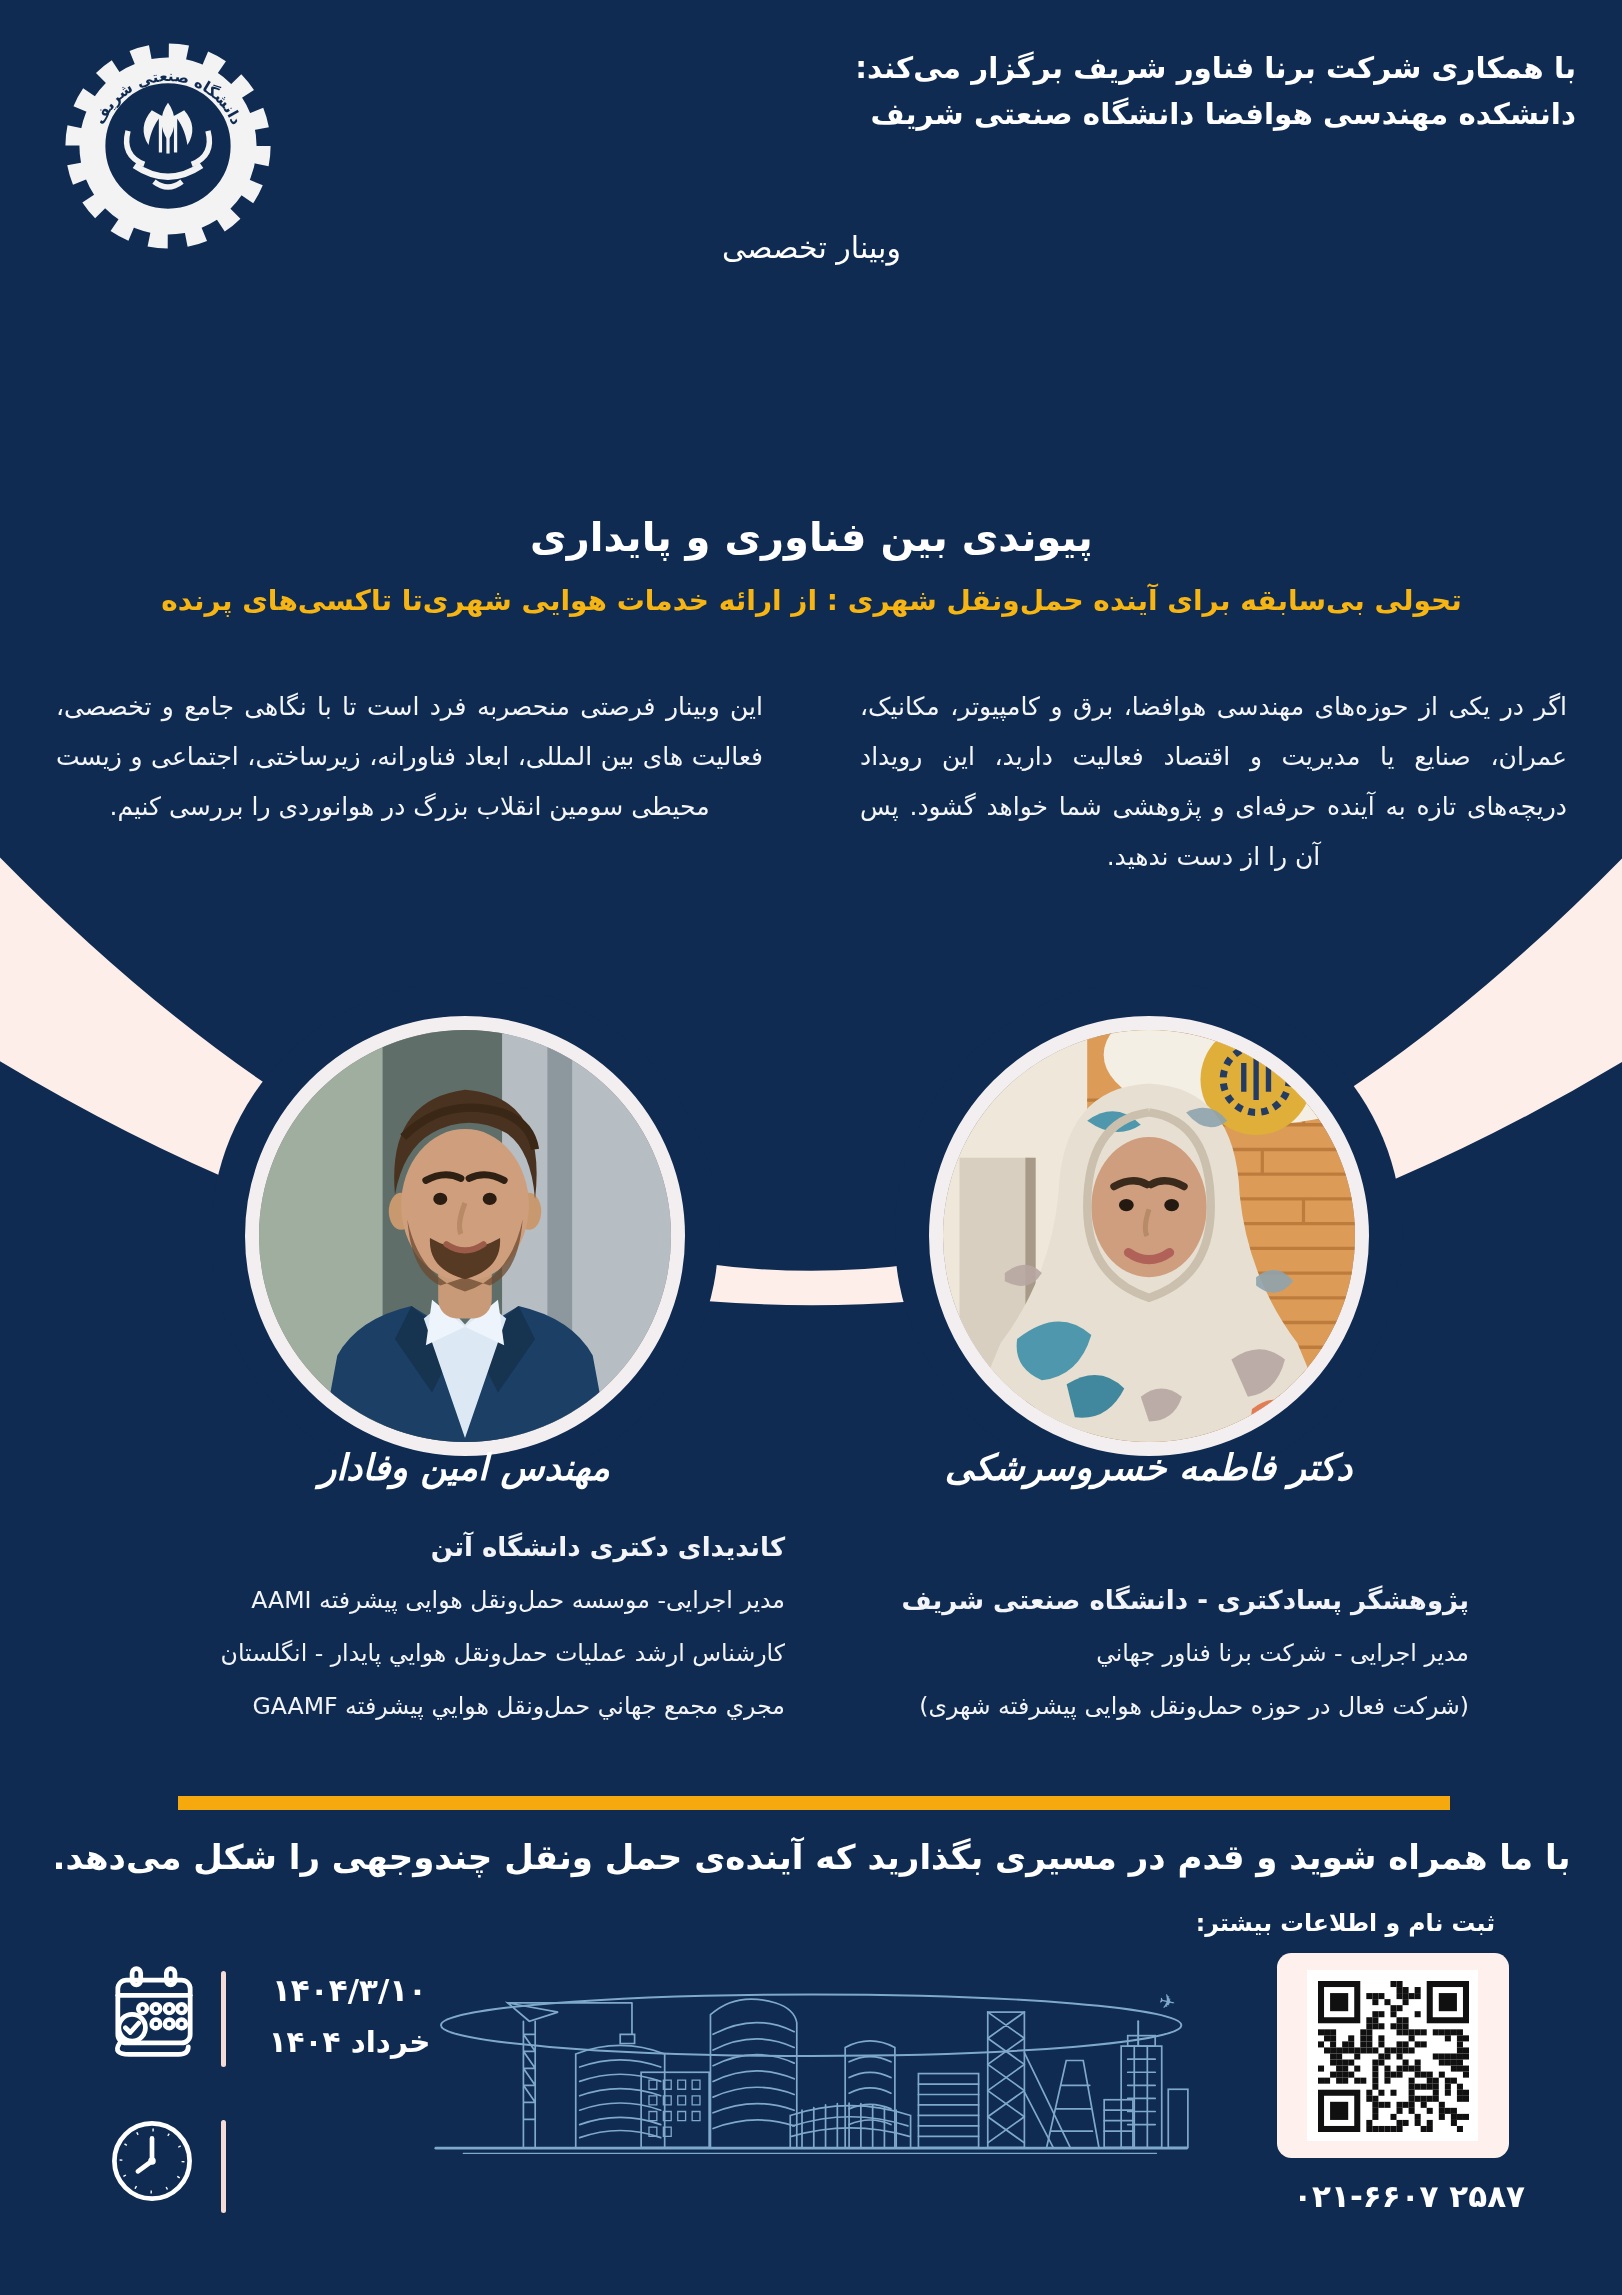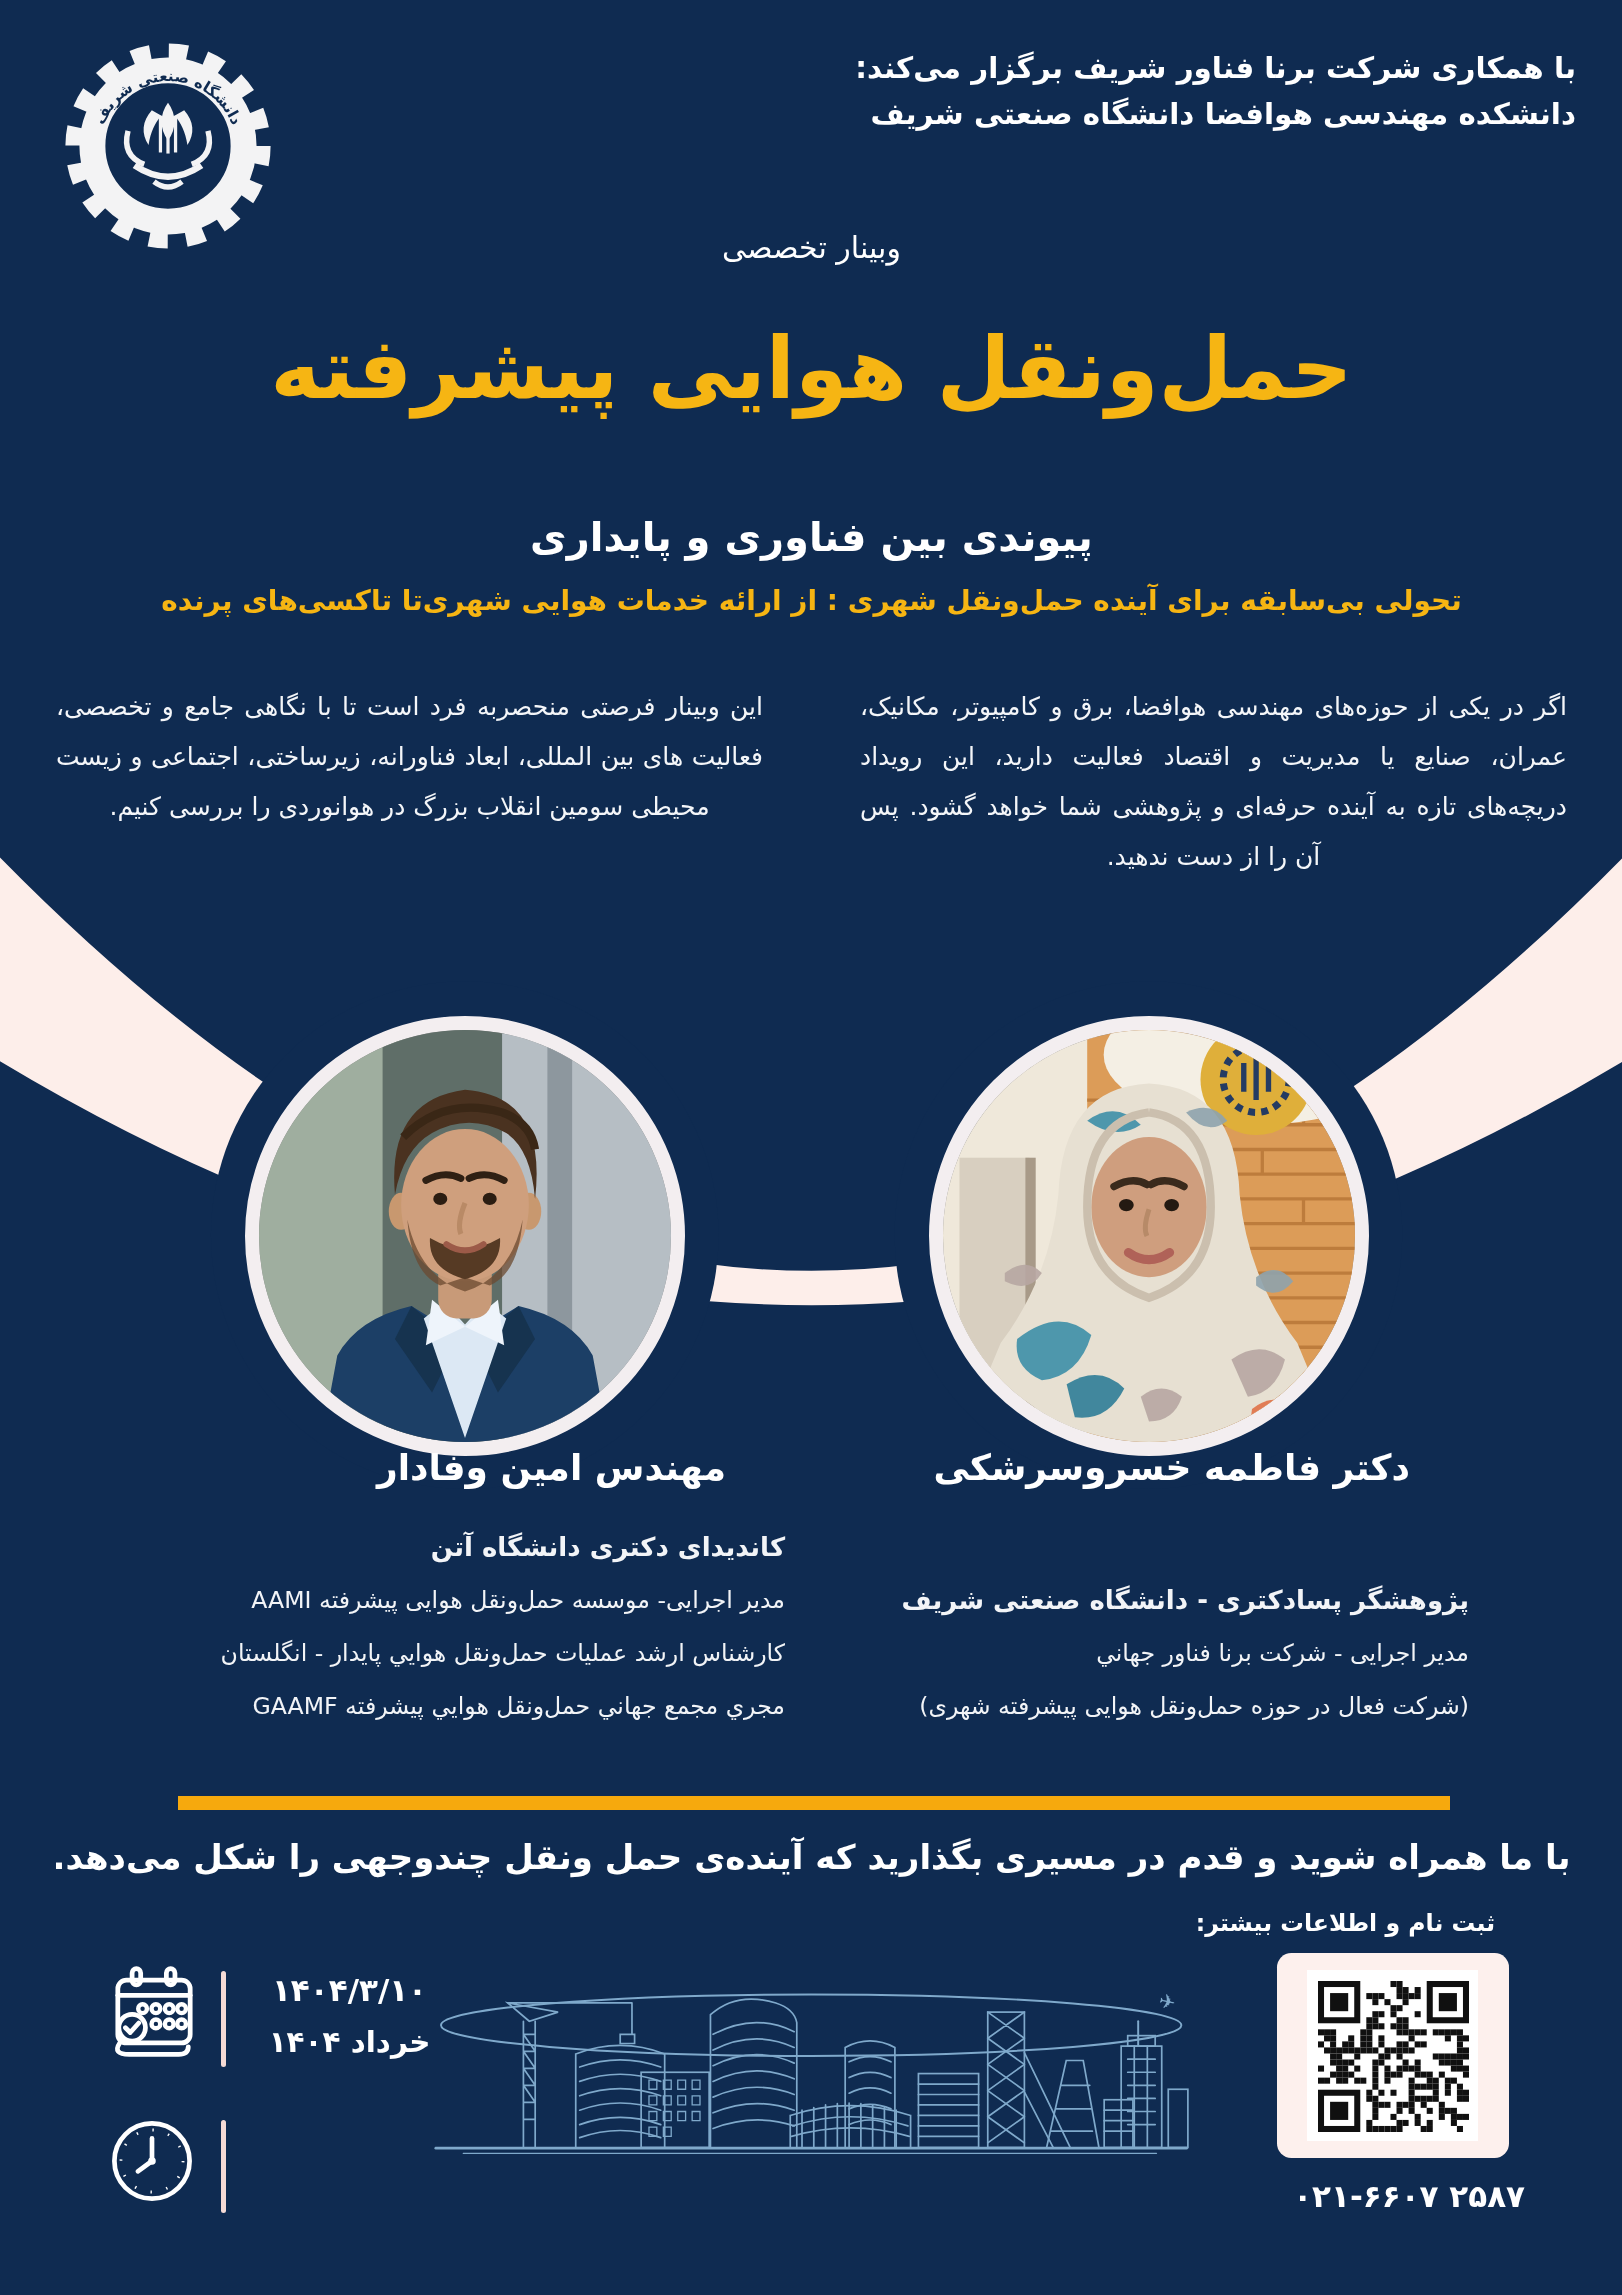--- a/index.html
+++ b/index.html
@@ -38,22 +38,22 @@
   #para-left{left:56px;}
 
   
   .photo{width:440px;height:440px;border:14.4px solid #f3eef0;border-radius:50%;
     box-sizing:border-box;overflow:hidden;z-index:4;background:#888;}
   #photo-left{left:245px;top:1016px;}
   #photo-right{left:929px;top:1016px;}
   .photo svg{width:100%;height:100%;}
 
   
-  .speaker-name{top:1447px;width:523px;z-index:6;direction:rtl;
-    font-size:36px;font-weight:bold;}
+  .speaker-name{top:1447px;width:523px;text-align:center;z-index:6;direction:rtl;
+    font-size:36px;font-weight:bold;font-style:italic;}
   #name-left{left:203px;}
   #name-right{left:887px;}
   .creds{width:641px;text-align:center;z-index:6;direction:rtl;color:#f2f4f7;}
   #creds-left{left:144px;top:1531px;}
   #creds-right{left:828px;top:1584px;}
   .cred{font-size:23.6px;line-height:33px;margin-bottom:20px;text-align:right;}
   .cred.first{font-size:26px;font-weight:bold;}
 
   
   #divider{left:178px;top:1796px;width:1272px;height:14.4px;background:#f6a90d;z-index:6;}
@@ -113,21 +113,20 @@
       <path d="M87 133 q13 10 26 0" stroke-width="5"></path>
     </g>
   </svg>
 
   <div id="header-text" class="abs">
     <div>با همکاری شرکت برنا فناور شریف برگزار می‌کند:</div>
     <div>دانشکده مهندسی هوافضا دانشگاه صنعتی شریف</div>
   </div>
 
   <div id="kicker" class="abs centerline">وبینار تخصصی</div>
-  <div id="title" class="abs centerline">حمل‌ونقل هوایی پیشرفته</div>
   <div id="tagline" class="abs centerline">تحولی بی‌سابقه برای آینده حمل‌ونقل شهری : از ارائه خدمات هوایی شهری‌تا تاکسی‌های پرنده</div>
   <div id="subtitle" class="abs centerline">پیوندی بین فناوری و پایداری</div>
 
   <div id="para-right" class="abs para">اگر در یکی از حوزه‌های مهندسی هوافضا، برق و کامپیوتر، مکانیک، عمران، صنایع یا مدیریت و اقتصاد فعالیت دارید، این رویداد دریچه‌های تازه به آینده حرفه‌ای و پژوهشی شما خواهد گشود. پس آن را از دست ندهید.</div>
   <div id="para-left" class="abs para">این وبینار فرصتی منحصربه فرد است تا با نگاهی جامع و تخصصی، فعالیت های بین المللی، ابعاد فناورانه، زیرساختی، اجتماعی و زیست محیطی سومین انقلاب بزرگ در هوانوردی را بررسی کنیم.</div>
 
   <div id="photo-left" class="abs photo">
     <svg viewBox="0 0 200 200" preserveAspectRatio="xMidYMid slice">
       <rect x="0" y="0" width="70" height="200" fill="#9fae9f"></rect>
       <rect x="60" y="0" width="60" height="200" fill="#5f6e68"></rect>

